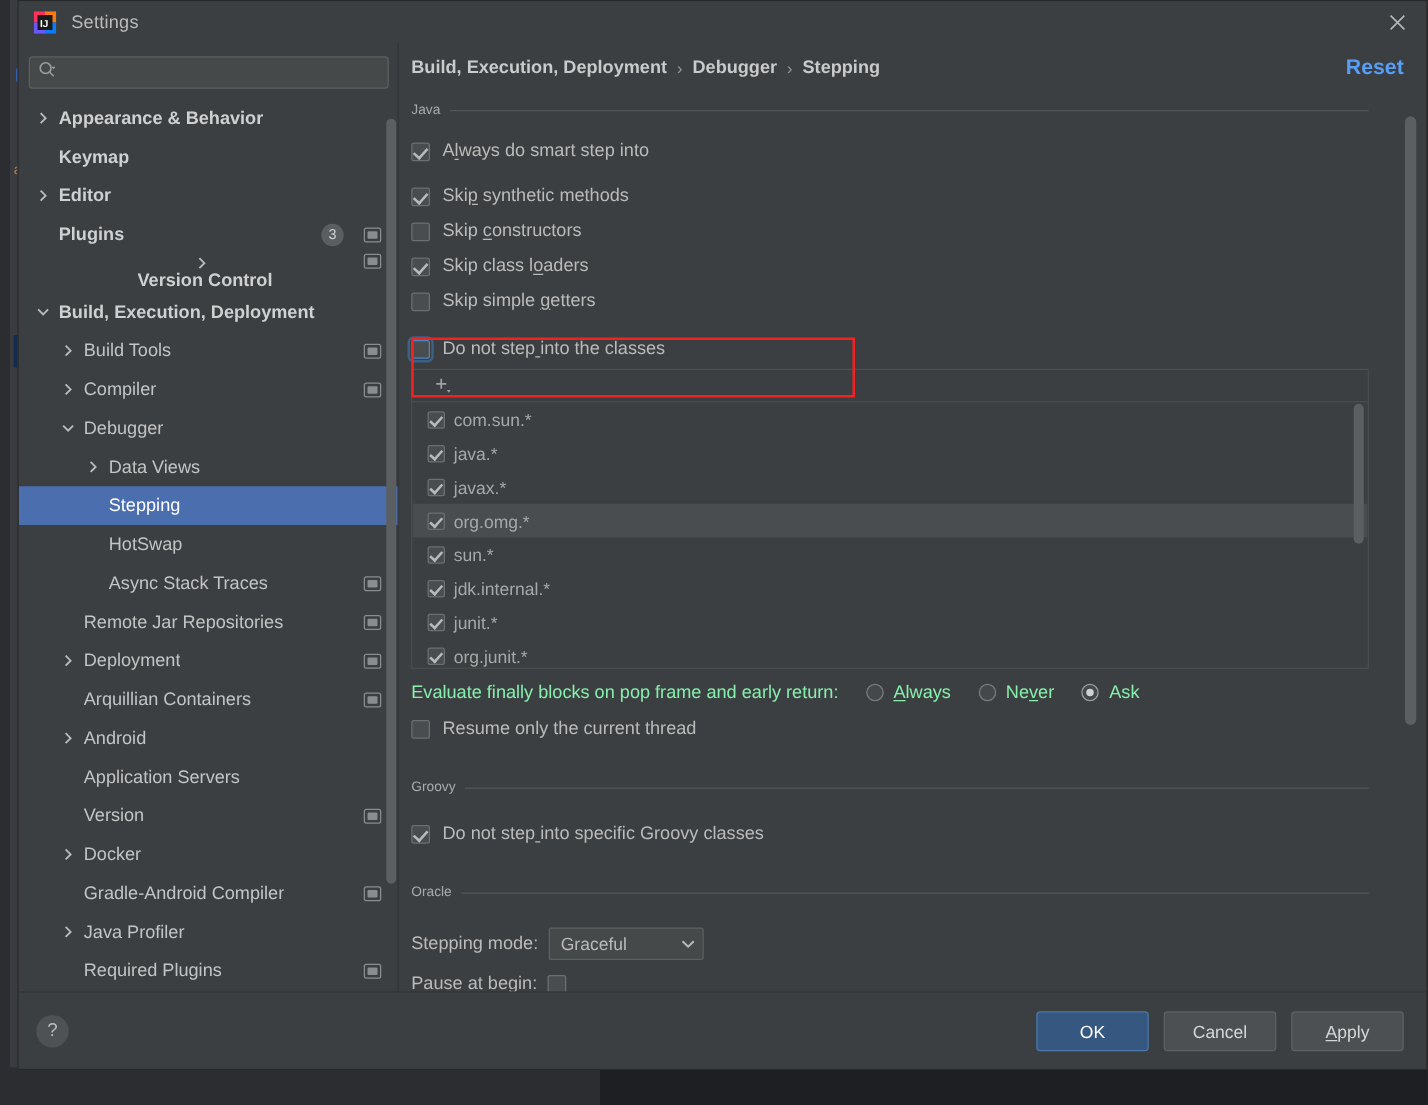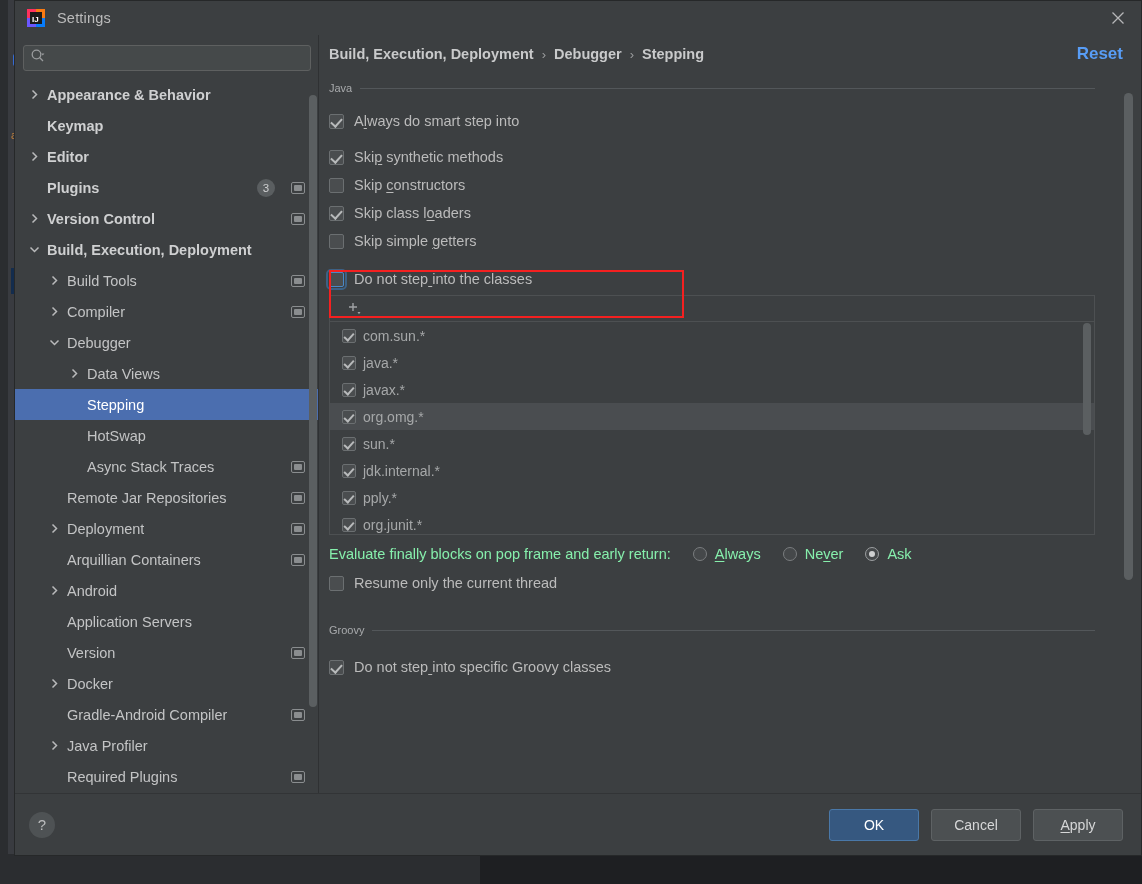--- a/index.html
+++ b/index.html
@@ -230,21 +230,21 @@
               </svg>
             </span>
             <span class="lbl" style="margin-left: 6px;">Editor</span>
           </div>
           <div class="tree-row bold" style="padding-left: 12px;">
             <span class="arrow"></span>
             <span class="lbl" style="margin-left: 6px;">Plugins</span>
             <span class="badge">3</span>
             <span class="proj-icon"></span>
           </div>
-          <div class="tree-row bold" style="padding-left: 12px;">
+          <div class="tree-row bold" style="padding-left: 12px; flex-direction: column;">
             <span class="arrow">
               <svg width="11" height="11" viewBox="0 0 11 11">
                 <path d="M3.5 1.5 L7.5 5.5 L3.5 9.5" fill="none" stroke="#b9babb" stroke-width="1.5"></path>
               </svg>
             </span>
             <span class="lbl" style="margin-left: 6px;">Version Control</span>
             <span class="proj-icon"></span>
           </div>
           <div class="tree-row bold" style="padding-left: 12px;">
             <span class="arrow">
@@ -453,21 +453,21 @@
                   <div class="cls-row">
                     <span class="cb checked"></span>
                     <span>sun.*</span>
                   </div>
                   <div class="cls-row">
                     <span class="cb checked"></span>
                     <span>jdk.internal.*</span>
                   </div>
                   <div class="cls-row">
                     <span class="cb checked"></span>
-                    <span>pply.*</span>
+                    <span>junit.*</span>
                   </div>
                   <div class="cls-row">
                     <span class="cb checked"></span>
                     <span>org.junit.*</span>
                   </div>
                 </div>
               <div id="class-scrollbar">
                 <div id="class-thumb" style="top:27px; height:112px;"></div>
               </div>
             </div>
@@ -505,20 +505,42 @@
             </div>
             <div style="height:12px"></div>
             <div class="chk-row" id="groovy-row">
               <span class="cb checked"></span>
               <span id="groovy-label">Do not step<span class="mn"> </span>into specific Groovy classes</span>
             </div>
           </div>
 
           <div style="height:18px"></div>
 
+          <div class="group">
+            <div class="group-title">
+              <span class="txt">Oracle</span>
+              <span class="rule"></span>
+            </div>
+            <div style="height:14px"></div>
+            <div class="field-row">
+              <span class="lab">Stepping mode:</span>
+              <div id="stepping-mode-select">
+                <span class="val">Graceful</span>
+                <span class="caret">
+                  <svg width="11" height="8" viewBox="0 0 11 8">
+                      <path d="M1 2 L5.5 6.3 L10 2" fill="none" stroke="#b9babb" stroke-width="1.6"></path>
+                    </svg>
+                </span>
+              </div>
+            </div>
+            <div class="field-row">
+              <span class="lab">Pause at begin:</span>
+              <span class="mini-cb"></span>
+            </div>
+          </div>
 
         </div>
 
         <div id="content-scrollbar">
           <div id="content-thumb" style="top:20px; height:487px;"></div>
         </div>
       </div>
     </div>
   </div>
 

